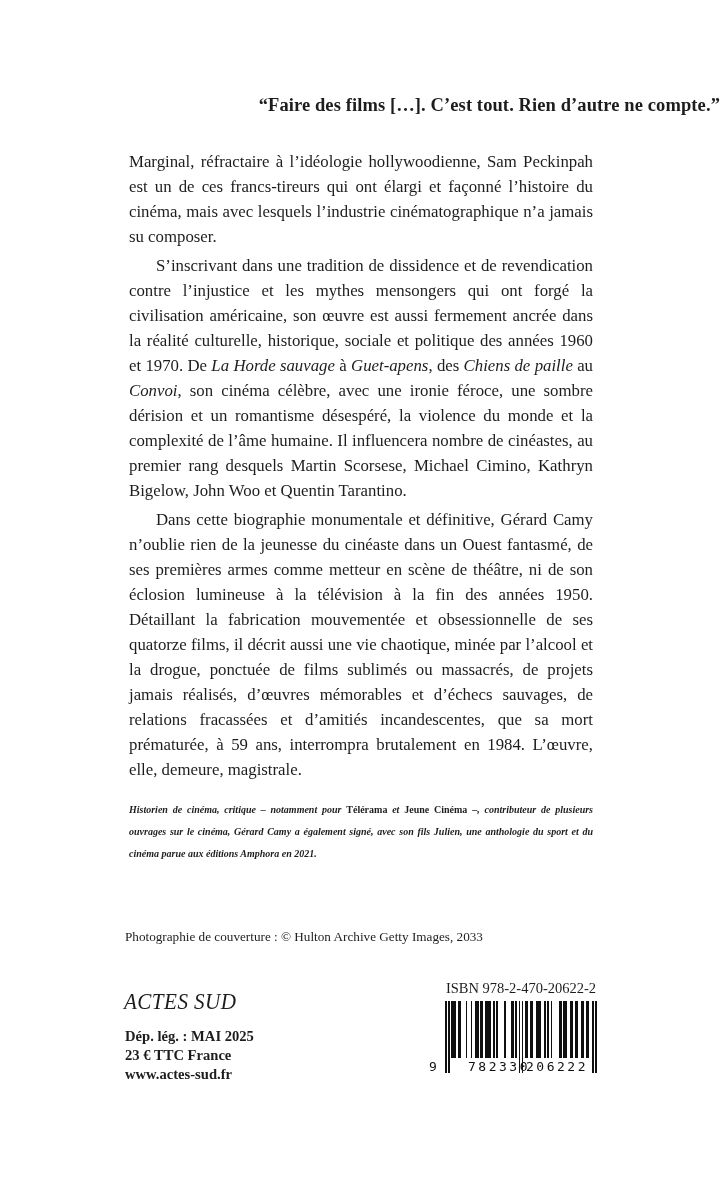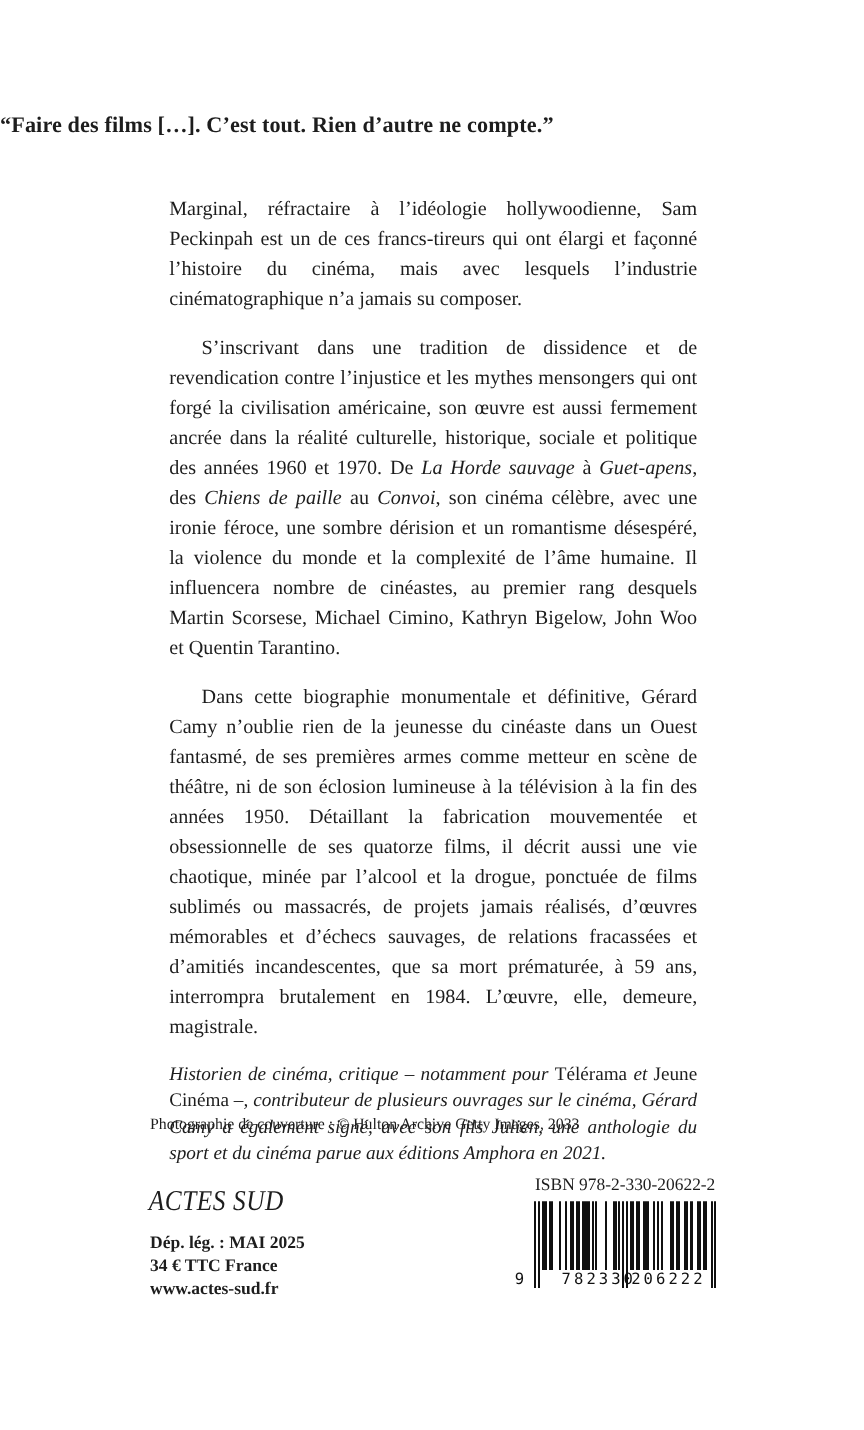--- a/index.html
+++ b/index.html
@@ -10,42 +10,43 @@
     background: #ffffff;
     font-family: "Liberation Serif", serif;
     color: #1d1d1d;
     overflow: hidden;
   }
   .quote {
     position: absolute;
     top: 95px;
     left: 0;
     width: 720px;
-    text-align: left;
+    text-align: right;
     font-weight: bold;
     font-size: 18.5px;
     white-space: nowrap;
     letter-spacing: 0.1px;
   }
   .body-text {
     position: absolute;
     top: 145px;
     left: 125px;
     width: 472px;
     font-size: 16.8px;
     line-height: 25px;
     text-align: justify;
   }
-  .body-text p { margin: 16px; }
+  .body-text p { margin: 4px; }
   .body-text p.indent { text-indent: 27px; }
   .author-note {
     margin-top: 17px !important;
-    font-size: 16px;
+    font-size: 10px;
     line-height: 22px;
     font-style: italic;
+    font-weight: bold;
   }
   .photo-credit {
     position: absolute;
     top: 929px;
     left: 125px;
     font-size: 13.2px;
   }
   .publisher-logo {
     position: absolute;
     top: 988px;
@@ -112,26 +113,26 @@
     <p class="para indent"><span style="font-style: normal;">Dans cette biographie monumentale et définitive, Gérard Camy n’oublie rien de la jeunesse du cinéaste dans un Ouest fantasmé, de ses premières armes comme metteur en scène de théâtre, ni de son éclosion lumineuse à la télévision à la fin des années 1950. Détaillant la fabrication mouvementée et obsessionnelle de ses quatorze films, il décrit aussi une vie chaotique, minée par l’alcool et la drogue, ponctuée de films sublimés ou massacrés, de projets jamais réalisés, d’œuvres mémorables et d’échecs sauvages, de relations fracassées et d’amitiés incandescentes, que sa mort prématurée, à 59 ans, interrompra brutalement en 1984. L’œuvre, elle, demeure, magistrale.</span></p>
     <p class="author-note"><span style="font-style: italic;">Historien de cinéma, critique – notamment pour </span><span style="font-style: normal;">Télérama</span><span style="font-style: italic;"> et </span><span style="font-style: normal;">Jeune Cinéma</span><span style="font-style: italic;"> –, contributeur de plusieurs ouvrages sur le cinéma, Gérard Camy a également signé, avec son fils Julien, une anthologie du sport et du cinéma parue aux éditions Amphora en 2021.</span></p>
   </div>
 
   <div class="photo-credit">Photographie de couverture : © Hulton Archive Getty Images, 2033</div>
 
   <div class="publisher-logo">ACTES SUD</div>
 
   <div class="pub-details">
     <div>Dép. lég. : MAI 2025</div>
-    <div>34 € TTC France</div>
+    <div>23 € TTC France</div>
     <div>www.actes-sud.fr</div>
   </div>
 
   <div class="barcode">
-    <div class="isbn-label">ISBN 978-2-330-20622-2</div>
+    <div class="isbn-label">ISBN 978-2-470-20622-2</div>
     <div class="bars-wrap">
       <svg id="barcode-svg" width="152" height="76" viewBox="0 0 152 76" shape-rendering="crispEdges">
           <rect x="0.00" y="0" width="1.60" height="72" fill="#101010"></rect>
           <rect x="3.20" y="0" width="1.60" height="72" fill="#101010"></rect>
           <rect x="6.40" y="0" width="4.80" height="57" fill="#101010"></rect>
           <rect x="12.80" y="0" width="3.20" height="57" fill="#101010"></rect>
           <rect x="20.80" y="0" width="1.60" height="57" fill="#101010"></rect>
           <rect x="25.60" y="0" width="1.60" height="57" fill="#101010"></rect>
           <rect x="30.40" y="0" width="3.20" height="57" fill="#101010"></rect>
           <rect x="35.20" y="0" width="3.20" height="57" fill="#101010"></rect>

